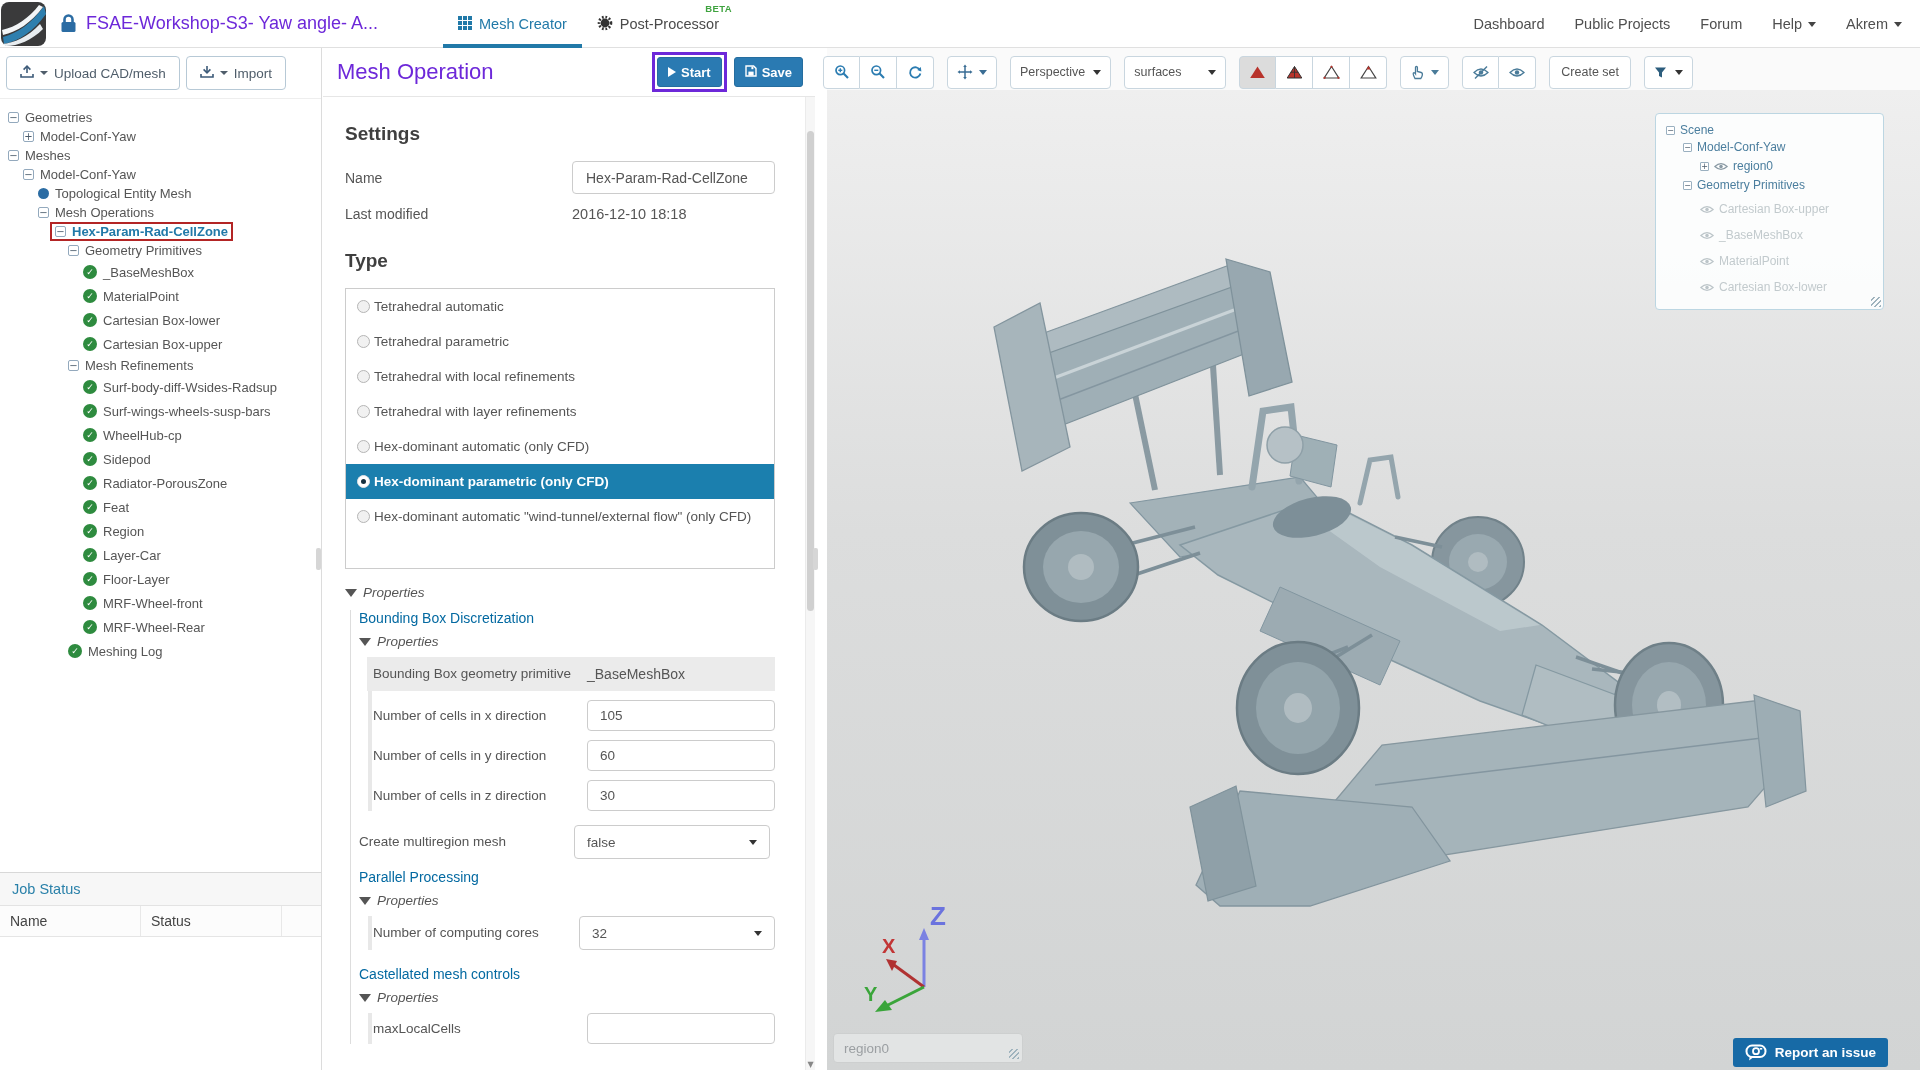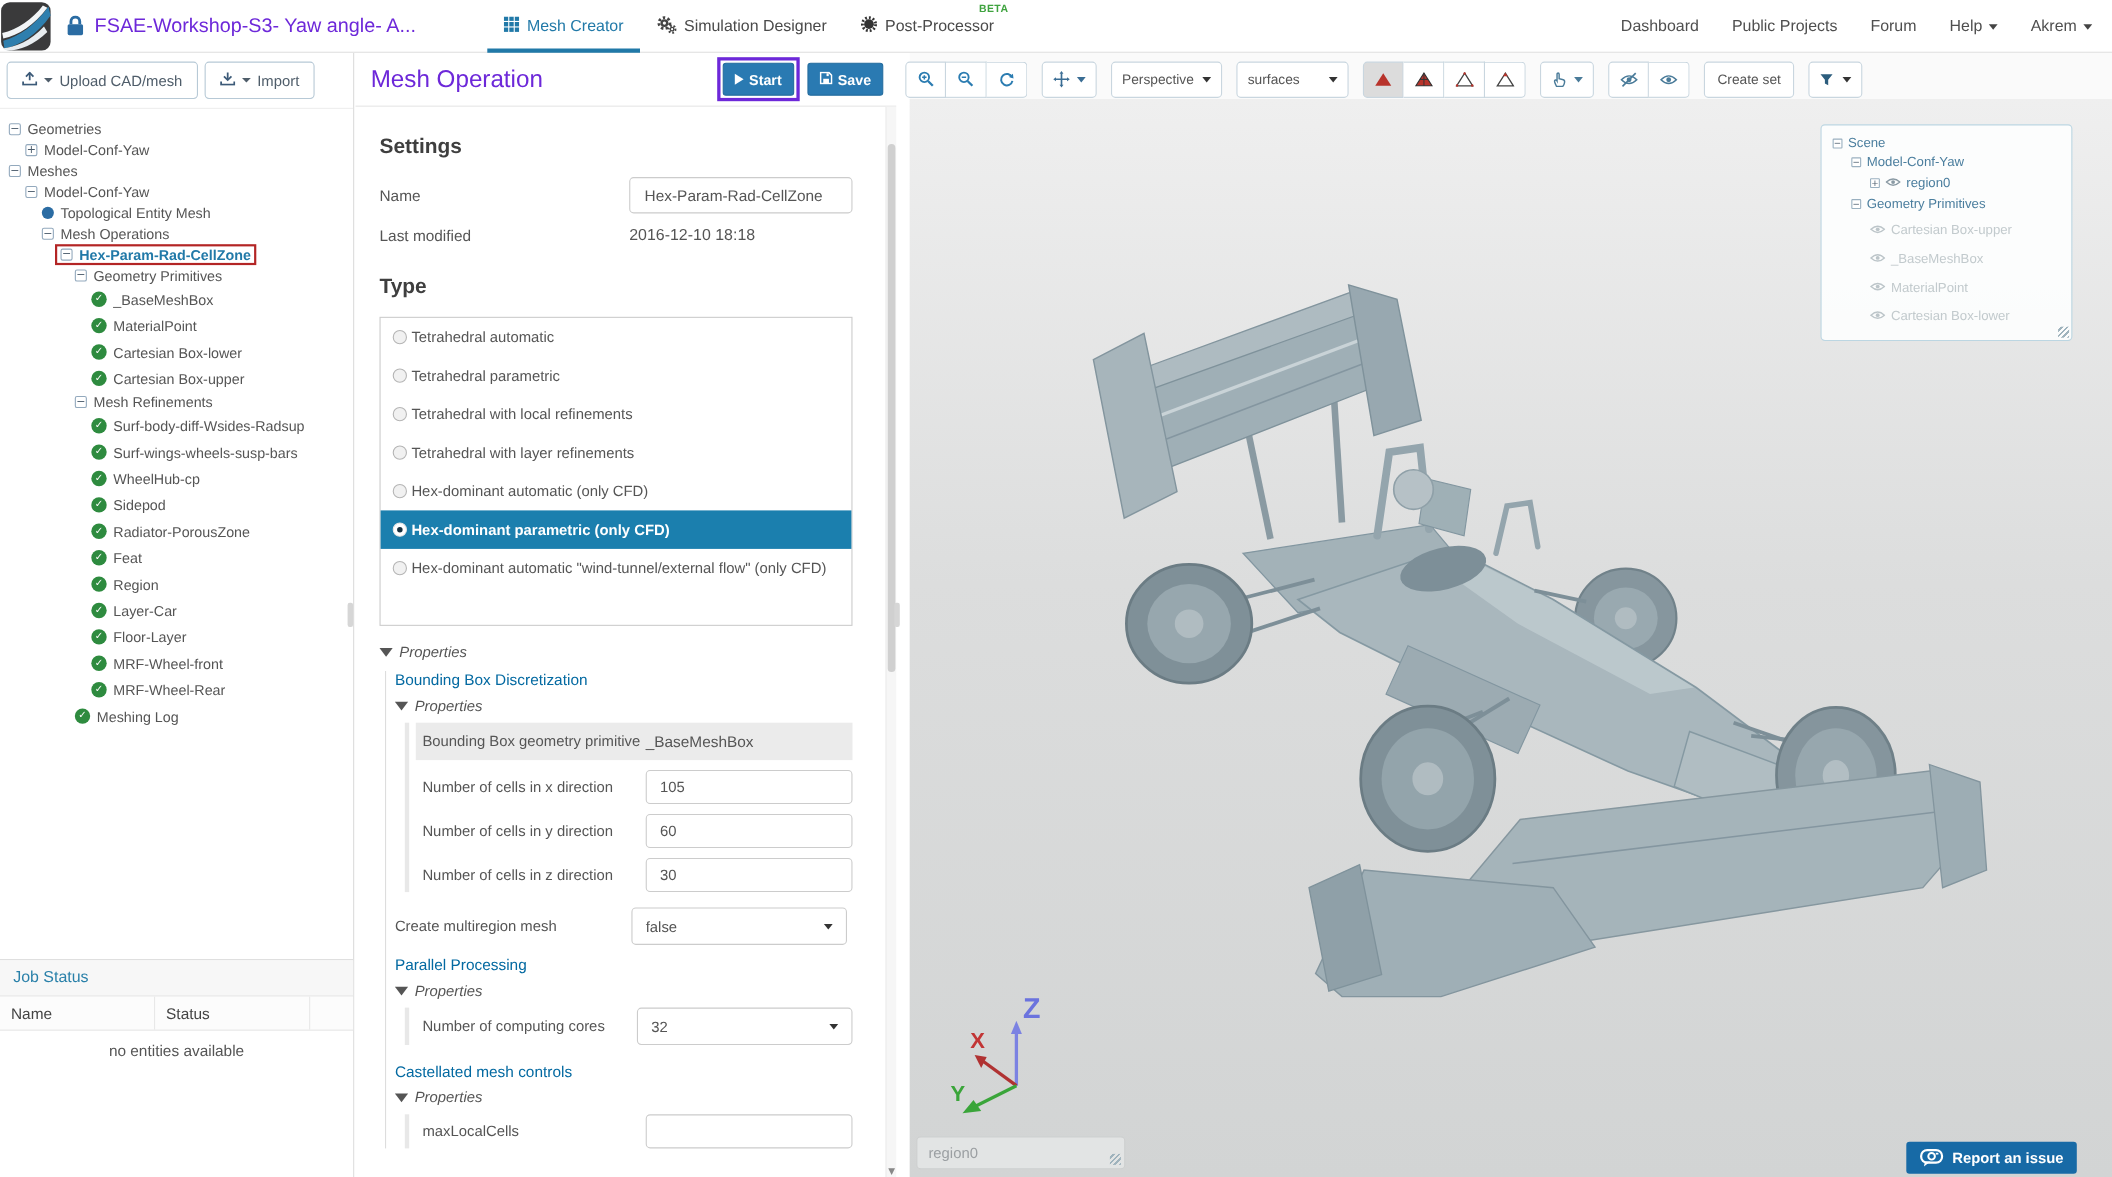--- a/index.html
+++ b/index.html
@@ -75,21 +75,21 @@
   .type-row.selected { background:#1b7fae; }
   .type-row.selected .radio { background:#fff; border-color:#e5e5e5; }
   .type-row.selected .radio::after { content:""; position:absolute; left:3px; top:3px; width:5px; height:5px; border-radius:50%; background:#16303f; }
   .type-label { font-size:13.5px; color:#555; }
   .type-row.selected .type-label { color:#fff; font-weight:bold; }
 
   .props-header { display:flex; align-items:center; gap:6px; margin:6px 0 8px 0; }
   .tri-down { width:0; height:0; border-left:6px solid transparent; border-right:6px solid transparent; border-top:8px solid #555; }
   .props-word { font-size:13.5px; font-style:italic; color:#555; }
   .props-block { margin-left:5px; border-left:1px solid #ddd; padding-left:8px; }
-  .props-block.inner { margin-left:9px; border-left:4px solid #e8e8e8; padding-left:12px; margin-bottom:10px; }
+  .props-block.inner { margin-left:9px; border-left:4px solid #e8e8e8; padding-left:1px; margin-bottom:10px; }
   .sectitle { font-size:14px; color:#0369a1; margin:10px 0 8px 0; }
   .prop-row { display:flex; align-items:center; margin-bottom:9px; }
   .prop-row .form-label { font-size:13.5px; max-width:215px; line-height:1.35; }
   .prop-row.shaded { background:#ebebeb; padding:8px 0 8px 6px; margin-left:-6px; }
   .num-input { border:1px solid #ccc; border-radius:4px; height:31px; width:188px; padding:0 12px; font-size:13.5px; color:#555;
                font-family:"Liberation Sans","DejaVu Sans",sans-serif; outline:none; }
   .fake-select { border:1px solid #ccc; border-radius:4px; height:34px; width:196px; padding:0 12px; display:flex; align-items:center;
                  font-size:13.5px; color:#555; background:#fff; cursor:pointer; }
   .fake-select .caret-down { margin-left:auto; border-top-color:#333; }
   .val-text { width:188px; font-size:14px; color:#555; }
@@ -174,31 +174,20 @@
               <rect x="0" y="5" width="4" height="4" fill="#2179a8"></rect>
               <rect x="5" y="5" width="4" height="4" fill="#2179a8"></rect>
               <rect x="10" y="5" width="4" height="4" fill="#2179a8"></rect>
               <rect x="0" y="10" width="4" height="4" fill="#2179a8"></rect>
               <rect x="5" y="10" width="4" height="4" fill="#2179a8"></rect>
               <rect x="10" y="10" width="4" height="4" fill="#2179a8"></rect>
             </svg></span>
           <span class="tab-label">Mesh Creator</span>
         </div>
         <div class="tab">
-          <span class="tab-icon"><svg width="18" height="17" viewBox="0 0 18 17">
-              <circle cx="7" cy="7" r="5" fill="none" stroke="#444" stroke-width="2.6" stroke-dasharray="2.2 2.1"></circle>
-              <circle cx="7" cy="7" r="3.6" fill="#444"></circle>
-              <circle cx="7" cy="7" r="1.5" fill="#fff"></circle>
-              <circle cx="14" cy="12.5" r="3.2" fill="none" stroke="#444" stroke-width="2" stroke-dasharray="1.6 1.6"></circle>
-              <circle cx="14" cy="12.5" r="2.2" fill="#444"></circle>
-              <circle cx="14" cy="12.5" r="1" fill="#fff"></circle>
-            </svg></span>
-          <span class="tab-label">Simulation Designer</span>
-        </div>
-        <div class="tab">
           <span class="tab-icon"><svg width="16" height="16" viewBox="0 0 16 16">
               <circle cx="8" cy="8" r="6" fill="none" stroke="#333" stroke-width="2.6" stroke-dasharray="1.7 1.8"></circle>
               <circle cx="8" cy="8" r="4.4" fill="#333"></circle>
             </svg></span>
           <span class="tab-label">Post-Processor</span>
           <span class="beta-badge">BETA</span>
         </div>
       </nav>
     <nav class="nav-links" id="nav-links">
         <div class="nav-link">
@@ -400,21 +389,20 @@
         </div>
       </div>
 
     <div class="job-status">
       <div class="job-title">Job Status</div>
       <div class="job-cols">
         <span class="job-col">Name</span>
         <span class="job-col">Status</span>
         <span class="job-col last"></span>
       </div>
-      <div class="job-empty">no entities available</div>
     </div>
   </aside>
 
   <section class="panel">
     <div class="panel-header">
       <h1 class="panel-title">Mesh Operation</h1>
       <div class="hdr-buttons">
         <span class="annot-red">
           <button class="btn-primary">
             <span class="play-ic"></span>

